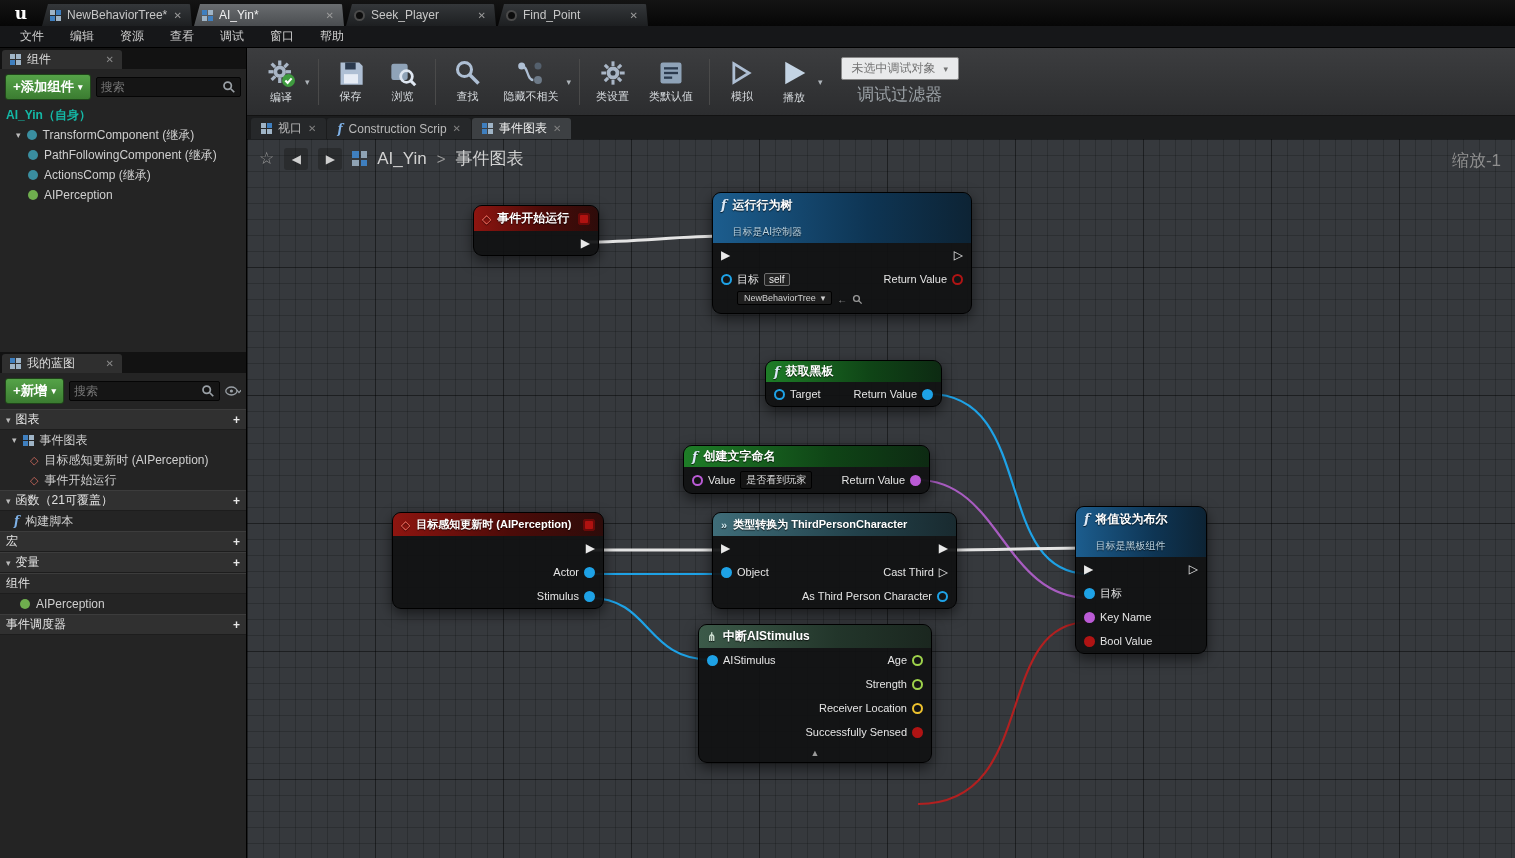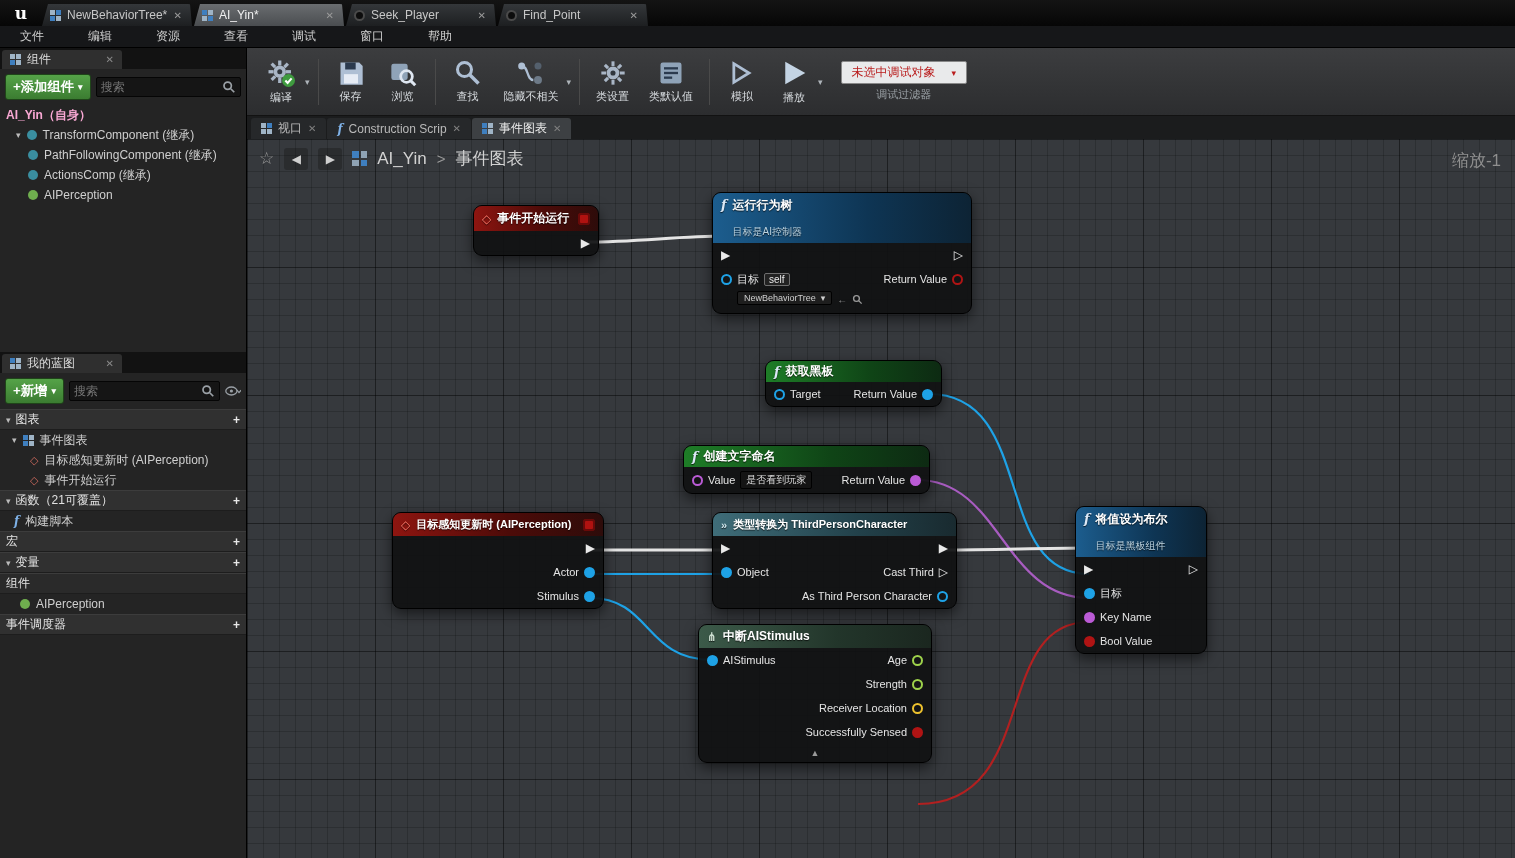--- a/index.html
+++ b/index.html
@@ -15,21 +15,21 @@
     background:linear-gradient(#34373a,#1d1f21);border-radius:4px 4px 0 0;color:#c7c7c7;
     clip-path:polygon(6px 0,calc(100% - 2px) 0,100% 100%,0 100%);min-width:150px}
   .wtab.active{background:linear-gradient(#6a6d70,#4a4d50);color:#f0f0f0}
   .wtab .x{color:#9a9a9a;font-size:10px;margin-left:auto}
   .asset-dot{width:11px;height:11px;border-radius:50%;background:#0c0c0c;border:2px solid #4a4a4a;flex:none}
   .asset-grid{width:11px;height:11px;flex:none;display:grid;grid-template-columns:1fr 1fr;gap:1px}
   .asset-grid i{background:#9fb4c6}
   .asset-grid i.b{background:#3f7fbf}
 
   
-  .menubar{height:22px;background:#161719;display:flex;align-items:center;padding-left:8px;gap:20px;border-bottom:1px solid #000}
+  .menubar{height:22px;background:#161719;display:flex;align-items:center;padding-left:8px;gap:2px;border-bottom:1px solid #000}
   .menu-item{padding:2px 12px;color:#cfcfcf}
 
   .body-row{flex:1;display:flex;min-height:0}
 
   
   .left-col{width:247px;flex:none;display:flex;flex-direction:column;background:#1c1c1c;border-right:1px solid #000}
   .panel{display:flex;flex-direction:column;min-height:0}
   .panel-tabbar{height:21px;background:#121212;display:flex;align-items:flex-end;padding:0 2px}
   .panel-tab{height:19px;background:#2f2f2f;border-radius:3px 3px 0 0;display:flex;align-items:center;gap:6px;
     padding:0 8px;color:#ddd;min-width:120px}
@@ -37,43 +37,43 @@
   .panel-body{background:#242424;flex:1;overflow:hidden;position:relative}
   .panel-toolrow{display:flex;align-items:center;gap:5px;padding:5px 5px}
   .green-btn{background:linear-gradient(#55a348,#3b7c31);border:1px solid #1f4519;border-radius:3px;
     color:#fff;font-weight:bold;padding:3px 7px;display:flex;align-items:center;gap:4px;white-space:nowrap}
   .green-btn .caret{font-size:9px}
   .searchbox{flex:1;display:flex;align-items:center;background:#151515;border:1px solid #050505;
     border-radius:2px;height:20px;padding:0 4px;gap:4px;min-width:0}
   .searchbox input{flex:1;background:transparent;border:0;outline:0;color:#bbb;font-size:12px;min-width:0;
     font-family:"Liberation Sans","DejaVu Sans",sans-serif}
   .trow{display:flex;align-items:center;gap:6px;height:20px;padding:0 6px;color:#cfcfcf;white-space:nowrap}
-  .trow.root{color:#f9a8d4;font-weight:bold}
+  .trow.root{color:#14b8a6;font-weight:bold}
   .dot-ic{width:10px;height:10px;border-radius:50%;flex:none}
   .teal{background:#3a8ea0}.greenish{background:#6fae4e}
   .sect{display:flex;align-items:center;gap:5px;height:21px;background:#303030;border-top:1px solid #3c3c3c;
     border-bottom:1px solid #1d1d1d;padding:0 6px;color:#e2e2e2}
   .sect .plus{margin-left:auto;color:#e8e8e8;font-weight:bold}
   .caret-s{font-size:9px;color:#bbb}
   .diamond-ic{color:#cc6a5e;font-size:11px}
   .f-ic{font-family:"DejaVu Serif",serif;font-style:italic;font-weight:bold;color:#7fb2e8}
 
   
   .right-col{flex:1;display:flex;flex-direction:column;min-width:0}
   .toolbar{height:68px;background:linear-gradient(#3c3d3f,#2c2d2f);border-bottom:1px solid #121212;
     display:flex;align-items:center;padding:0 10px;gap:4px}
   .tb-btn{display:flex;flex-direction:column;align-items:center;justify-content:center;gap:2px;
     padding:4px 8px;min-width:48px}
   .tb-label{font-size:11px;color:#d6dade;white-space:nowrap}
   .tb-caret{color:#aeb4ba;font-size:9px;align-self:center}
   .tb-sep{width:1px;height:46px;background:#1c1c1c;border-right:1px solid #4a4a4a;margin:0 4px}
   .debug-block{margin-left:14px;display:flex;flex-direction:column;align-items:center;gap:3px}
-  .debug-select{background:#e9eaeb;color:#b91c1c;border:1px solid #888;border-radius:2px;
-    padding:2px 10px;display:flex;gap:16px;align-items:center;font-size:12px}
-  .debug-filter{color:#9aa0a5;font-size:11px}
+  .debug-select{background:#e9eaeb;color:#737373;border:1px solid #888;border-radius:2px;
+    padding:2px 10px;display:flex;gap:8px;align-items:center;font-size:12px}
+  .debug-filter{color:#9aa0a5;font-size:17px}
 
   .doc-tabs{height:23px;background:#1b1c1d;display:flex;align-items:flex-end;padding-left:4px;gap:1px}
   .dtab{height:21px;display:flex;align-items:center;gap:6px;padding:0 10px;background:#26282a;
     border-radius:3px 3px 0 0;color:#b9b9b9}
   .dtab.active{background:#3d4043;color:#eee}
   .dtab .x{color:#808080;font-size:10px}
 
   
   .graph{position:relative;flex:1;overflow:hidden;background-color:#36393d;
     background-image:

